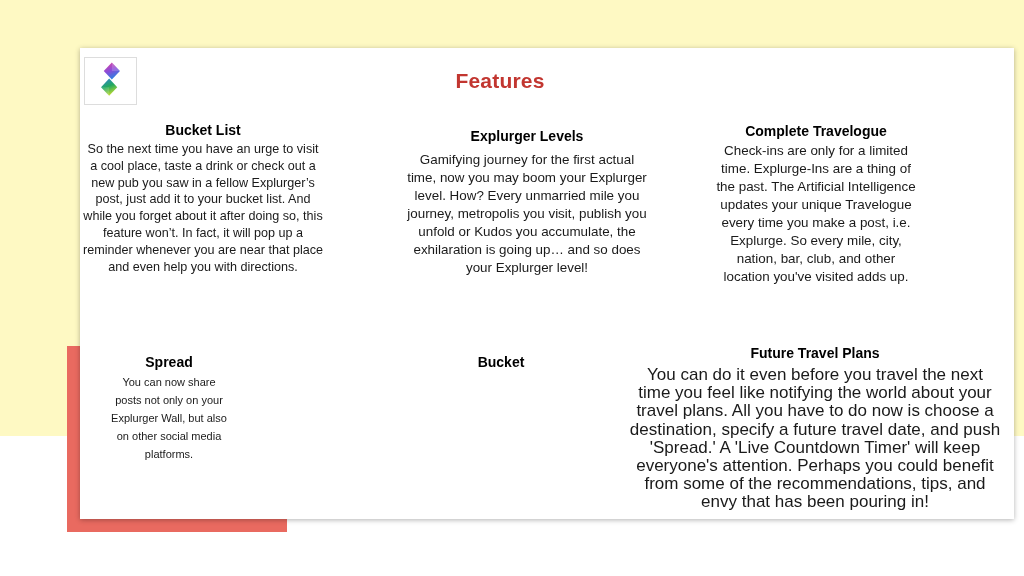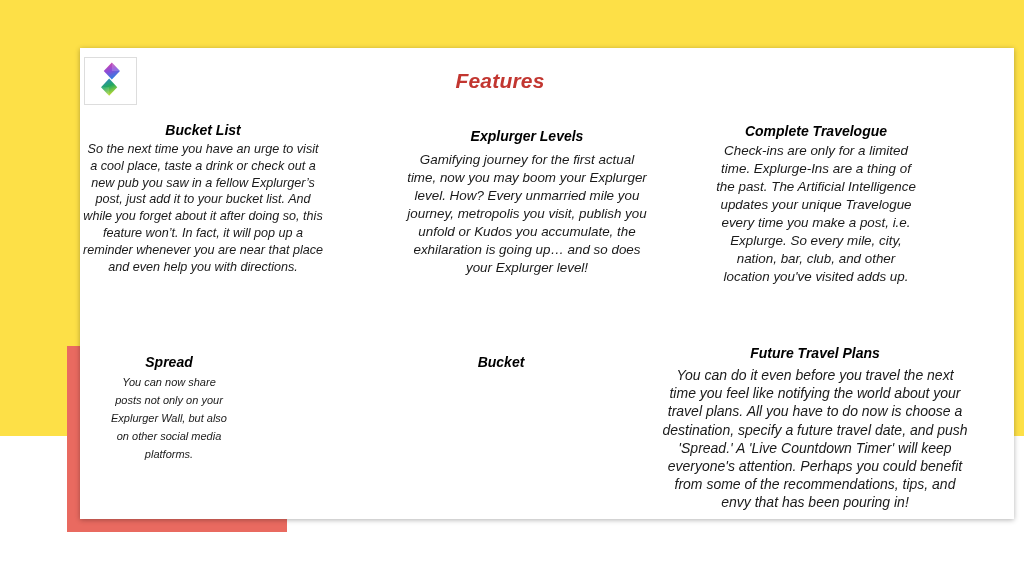--- a/index.html
+++ b/index.html
@@ -1,18 +1,18 @@
 <!DOCTYPE html>
 <html style="--title-color: #C23630; --accent-color: #E96A60;"><head>
 <meta charset="utf-8">
 <style>
   * { margin:0; padding:0; box-sizing:border-box; }
   html,body { width:1024px; height:576px; background:#ffffff; overflow:hidden;
               font-family:"Liberation Sans", sans-serif; }
-  #stage { position:relative; width:1024px; height:436px; background:#fde047;font-style:italic; }
+  #stage { position:relative; width:1024px; height:436px; background:#fef9c3; }
 
   
   .accent-v { position:absolute; left:67px; top:346px; width:15px; height:186px;
               background:var(--accent-color,#E96A60); z-index:1; }
   .accent-h { position:absolute; left:67px; top:518px; width:220px; height:14px;
               background:var(--accent-color,#E96A60); z-index:1; }
 
   
   .card { position:absolute; left:80px; top:48px; width:934px; height:471px;
           background:#ffffff; box-shadow:0 1px 5px rgba(0,0,0,0.30); z-index:2; }
@@ -39,21 +39,21 @@
   .f2 .feature-heading { margin-bottom:7px; }
   .f2 .feature-body { font-size:13.4px; line-height:18px; }
   .f3 { left:676px; top:123px; width:280px; }
   .f3 .feature-body { font-size:13.4px; line-height:18px; }
   .f4 { left:49px;  top:354px; width:240px; }
   .f4 .feature-body { font-size:11px; line-height:18px; }
   .f5 { left:371px; top:354px; width:260px; }
   .f5 .feature-body { font-size:13.4px; line-height:18px; }
   .f6 { left:625px; top:345px; width:380px; }
   .f6 .feature-heading { margin-bottom:5px; }
-  .f6 .feature-body { font-size:14px; line-height:18.2px; }
+  .f6 .feature-body { font-size:17px; line-height:18.2px; }
 </style>
 </head>
 <body>
 
 <div id="stage">
 
   <div class="accent-v"></div>
   <div class="accent-h"></div>
 
   <div class="card"></div>

